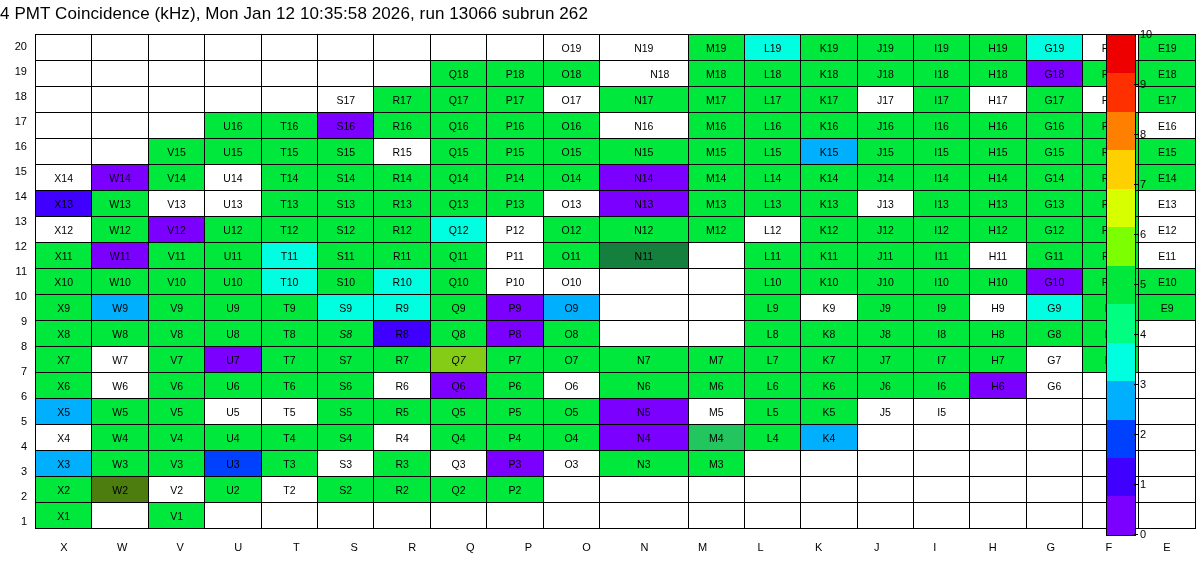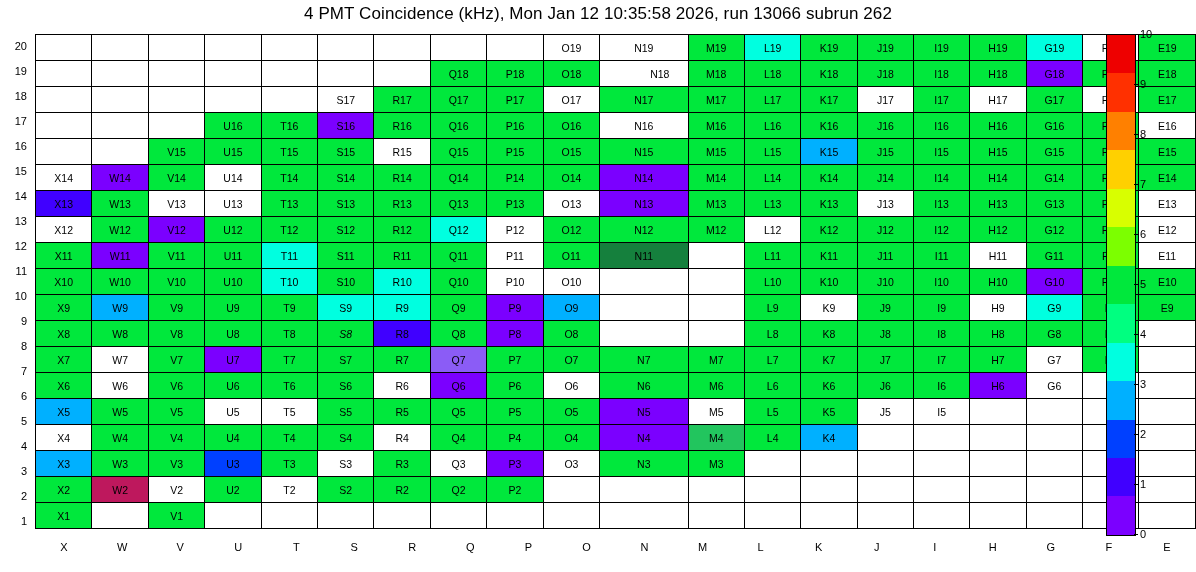--- a/index.html
+++ b/index.html
@@ -1,19 +1,19 @@
 <!DOCTYPE html>
 <html><head>
 <meta charset="utf-8">
 <style>
   html,body{margin:0;padding:0;background:#ffffff;}
   body{width:1196px;height:572px;font-family:"Liberation Sans",sans-serif;overflow:hidden;}
   #root{position:relative;width:1196px;height:572px;}
   #title{
-    position:absolute;left:0;top:4px;width:1196px;text-align:center;
+    position:absolute;left:0;top:4px;width:1196px;text-align:left;
     font-size:17px;color:#000;letter-spacing:.1px;
   }
   #plot{position:absolute;left:35px;top:34px;}
   table.grid{border-collapse:collapse;table-layout:fixed;}
   table.grid td{
     width:57px;height:25px;border:1px solid #000;
     font-size:10.5px;text-align:center;vertical-align:middle;
     color:#000;padding:0;background:#ffffff;
   }
   table.grid td.empty{background:#ffffff;}
@@ -330,21 +330,21 @@
             <td class="empty"></td>
           </tr>
           <tr>
             <td style="background: rgb(0, 232, 60);">X7</td>
             <td style="background: rgb(255, 255, 255);">W7</td>
             <td style="background: rgb(0, 232, 60);">V7</td>
             <td style="background: rgb(123, 0, 255);">U7</td>
             <td style="background: rgb(0, 232, 60);">T7</td>
             <td style="background: rgb(0, 232, 60);">S7</td>
             <td style="background: rgb(0, 232, 60);">R7</td>
-            <td style="background: #8b5cf6;">Q7</td>
+            <td style="background: #84cc16; font-style: italic;">Q7</td>
             <td style="background: rgb(0, 232, 60);">P7</td>
             <td style="background: rgb(0, 232, 60);">O7</td>
             <td style="background: rgb(0, 232, 60);">N7</td>
             <td style="background: rgb(0, 232, 60);">M7</td>
             <td style="background: rgb(0, 232, 60);">L7</td>
             <td style="background: rgb(0, 232, 60);">K7</td>
             <td style="background: rgb(0, 232, 60);">J7</td>
             <td style="background: rgb(0, 232, 60);">I7</td>
             <td style="background: rgb(0, 232, 60);">H7</td>
             <td style="background: rgb(255, 255, 255);">G7</td>
@@ -434,21 +434,21 @@
             <td class="empty"></td>
             <td class="empty"></td>
             <td class="empty"></td>
             <td class="empty"></td>
             <td class="empty"></td>
             <td class="empty"></td>
             <td class="empty"></td>
           </tr>
           <tr>
             <td style="background: rgb(0, 232, 60);">X2</td>
-            <td style="background: #be185d;">W2</td>
+            <td style="background: #4d7c0f;">W2</td>
             <td style="background: rgb(255, 255, 255);">V2</td>
             <td style="background: rgb(0, 232, 60);">U2</td>
             <td style="background: rgb(255, 255, 255);">T2</td>
             <td style="background: rgb(0, 232, 60);">S2</td>
             <td style="background: rgb(0, 232, 60);">R2</td>
             <td style="background: rgb(0, 232, 60);">Q2</td>
             <td style="background: rgb(0, 232, 60);">P2</td>
             <td class="empty"></td>
             <td class="empty"></td>
             <td class="empty"></td>

